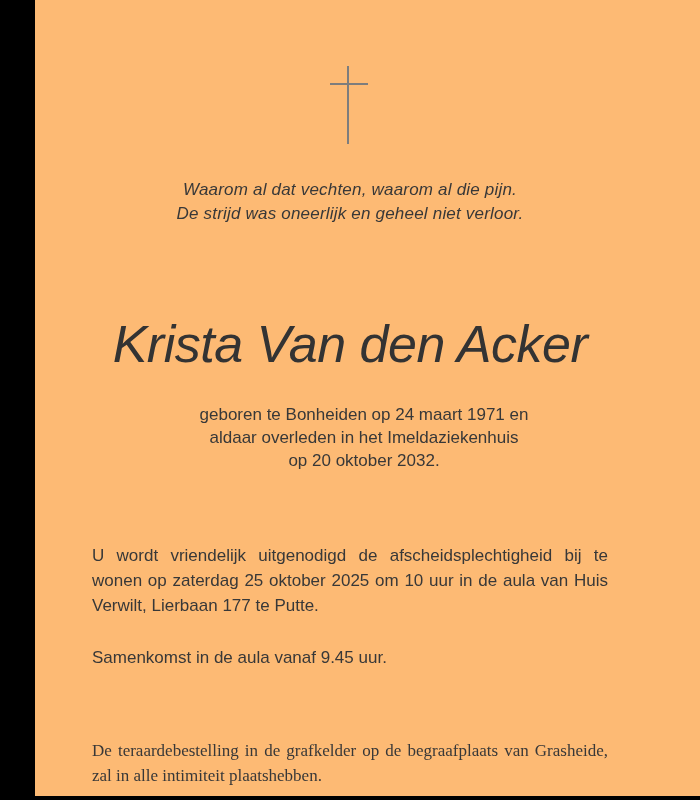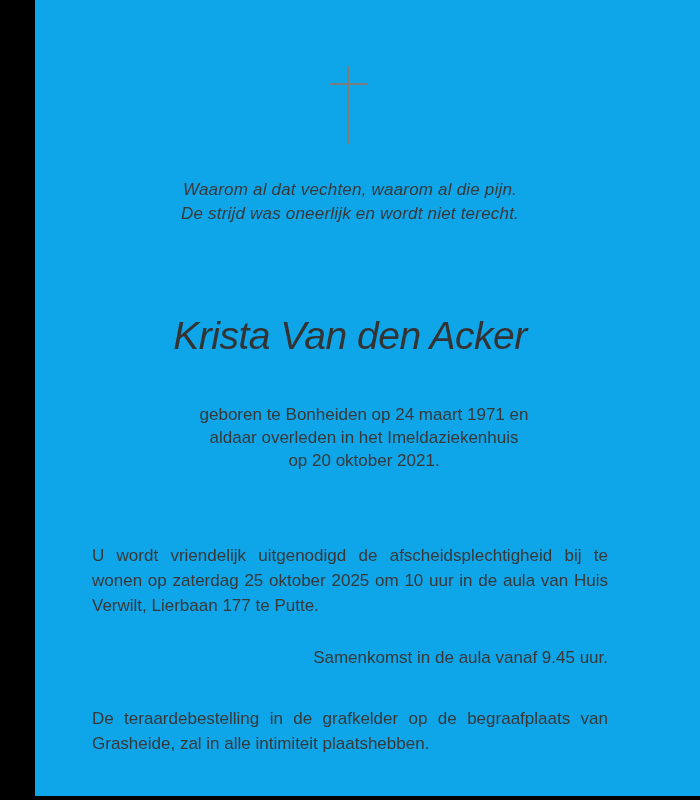--- a/index.html
+++ b/index.html
@@ -4,21 +4,21 @@
 <style>
   html, body {
     margin: 0;
     padding: 0;
     background: #ffffff;
   }
   .canvas {
     position: relative;
     width: 700px;
     height: 800px;
-    background: #0ea5e9;
+    background: #fdba74;
     overflow: hidden;
     font-family: "Liberation Sans", sans-serif;
     color: #383838;
   }
   
   .edge-left {
     position: absolute;
     left: 0; top: 0;
     width: 35px; height: 800px;
     background: #000000;
@@ -58,21 +58,21 @@
     line-height: 24px;
     letter-spacing: 0.2px;
   }
   
   .deceased-name {
     position: absolute;
     left: 0; right: 0;
     top: 314px;
     text-align: center;
     font-style: italic;
-    font-size: 39px;
+    font-size: 52px;
     letter-spacing: -0.5px;
     color: #333333;
   }
   
   .life-details {
     position: absolute;
     left: 0; right: 0;
     top: 403px;
     text-align: center;
     font-size: 17px;
@@ -82,47 +82,47 @@
   
   .para {
     position: absolute;
     left: 92px;
     width: 516px;
     font-size: 17px;
     line-height: 25px;
     text-align: justify;
   }
   .para.invitation { top: 543px; }
-  .para.gathering  { top: 645px; text-align: right; }
-  .para.burial     { top: 706px; }
+  .para.gathering  { top: 645px; text-align: left; }
+  .para.burial     { top: 738px; font-family: Liberation Serif, serif; }
 </style>
 </head>
 <body>
 
 <div class="canvas">
 
   <div class="edge-left"></div>
   <div class="edge-bottom"></div>
 
   <div class="cross">
     <div class="v"></div>
     <div class="h"></div>
   </div>
 
   <div class="poem">
     <div>Waarom al dat vechten, waarom al die pijn.</div>
-    <div>De strijd was oneerlijk en wordt niet terecht.</div>
+    <div>De strijd was oneerlijk en geheel niet verloor.</div>
   </div>
 
   <div class="deceased-name">Krista Van den Acker</div>
 
   <div class="life-details">
     <div>geboren te Bonheiden op 24 maart 1971 en</div>
     <div>aldaar overleden in het Imeldaziekenhuis</div>
-    <div>op 20 oktober 2021.</div>
+    <div>op 20 oktober 2032.</div>
   </div>
 
   <div class="para invitation">U wordt vriendelijk uitgenodigd de afscheidsplechtigheid bij te wonen op zaterdag 25 oktober 2025 om 10 uur in de aula van Huis Verwilt, Lierbaan 177 te Putte.</div>
 
   <div class="para gathering">Samenkomst in de aula vanaf 9.45 uur.</div>
 
   <div class="para burial">De teraardebestelling in de grafkelder op de begraafplaats van Grasheide, zal in alle intimiteit plaatshebben.</div>
 
 </div>
 

